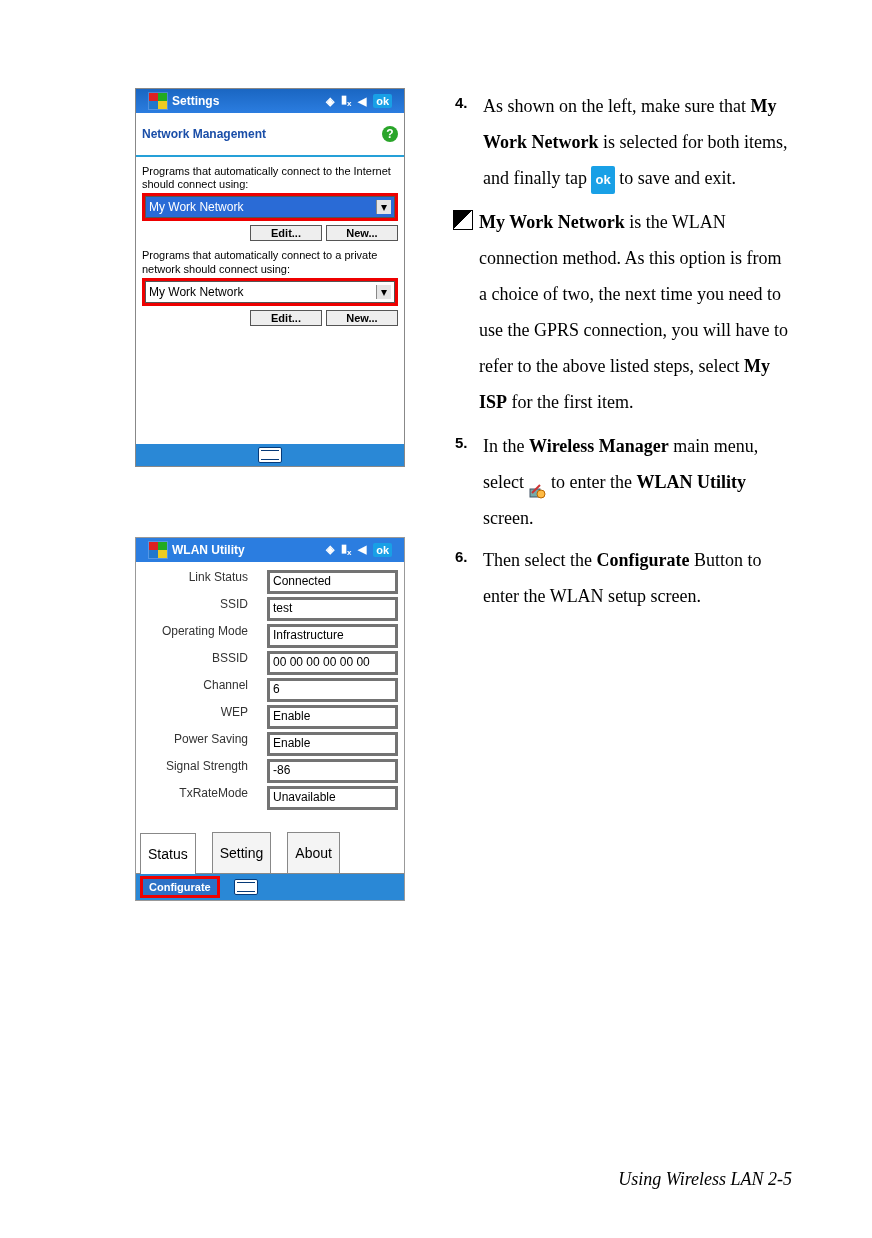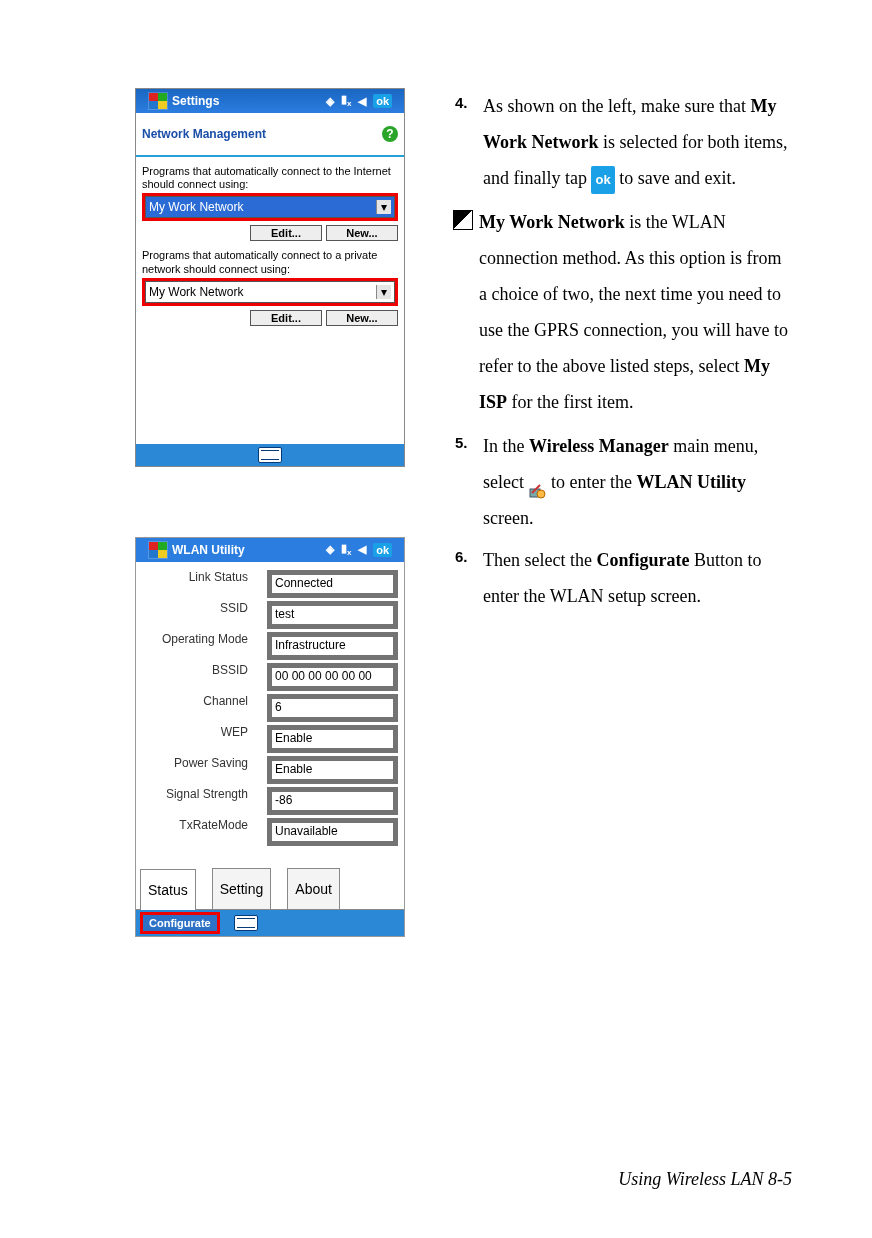--- a/index.html
+++ b/index.html
@@ -99,21 +99,21 @@
   .dev2{
     margin-top:70px;
     width:268px;border:1px solid #999;
     font-family:Tahoma, Arial, sans-serif;font-size:12px;
     filter:blur(0.5px);
     background:#fff;
   }
   .dev2 .titlebar{background:linear-gradient(#2b7de0,#2b7de0)}
   .grid{display:grid;grid-template-columns:110px 1fr;gap:3px 19px;padding:8px 6px 6px 2px}
   .glabel{text-align:right;font-size:12px;color:#333}
-  .gval{border:5px solid #737373;padding:1px 3px;font-size:12px;background:#fff;height:16px}
+  .gval{border:3px solid #737373;padding:1px 3px;font-size:12px;background:#fff;height:16px}
   .tabs{display:flex;align-items:flex-end;padding:16px 0 0 4px;border-bottom:1px solid #888}
   .tab{border:1px solid #888;border-bottom:none;padding:12px 7px;font-size:14px;margin-right:16px;background:#f4f4f4}
   .tab.active{background:#fff;position:relative;top:1px}
   .dev2 .bottombar2{
     height:26px;background:linear-gradient(#2a88d6,#2a88d6);
     display:flex;align-items:center;gap:14px;padding:0 4px;
   }
   .confbtn{
     border:3px solid #e00;background:#2d72c6;color:#fff;font-weight:bold;
     font-size:11px;padding:2px 6px;
@@ -269,13 +269,13 @@
 
     <div class="step">
       <div class="num">6.</div>
       <div>
         <span>Then select the </span><b>Configurate</b><span> Button to enter the WLAN setup screen.</span>
       </div>
     </div>
   </div>
 </div>
 
-<div class="footer">Using Wireless LAN    8-5</div>
+<div class="footer">Using Wireless LAN    2-5</div>
 
 </body></html>

